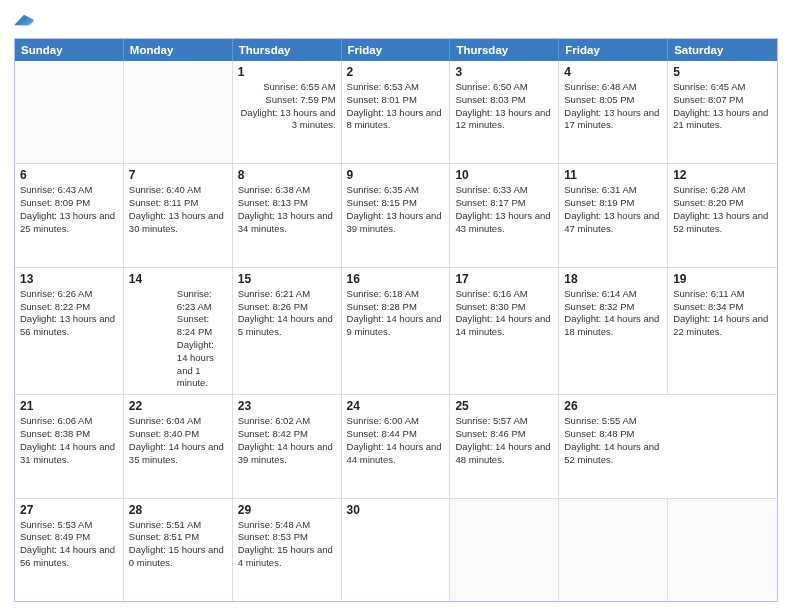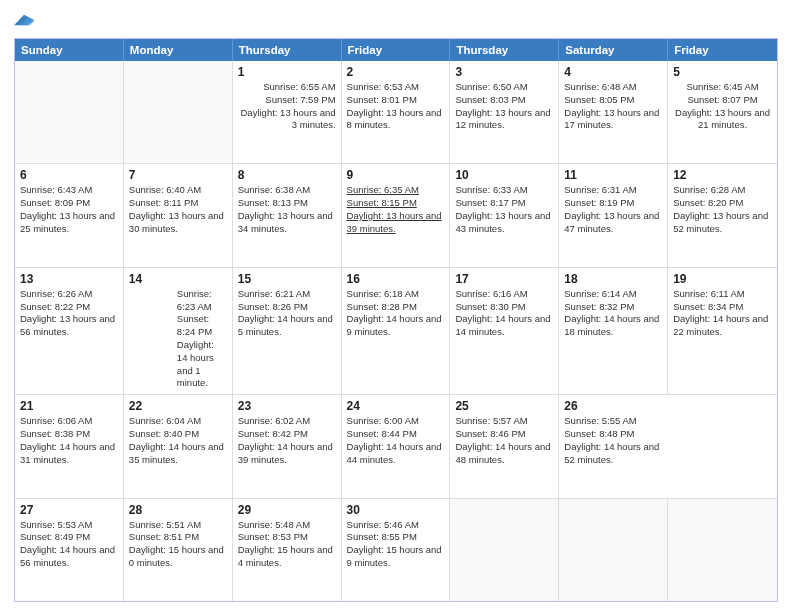--- a/index.html
+++ b/index.html
@@ -128,22 +128,22 @@
     </div>
   </div>
 
   <div class="calendar">
     <div class="cal-header-row">
     <div class="cal-header-cell">Sunday</div>
         <div class="cal-header-cell">Monday</div>
         <div class="cal-header-cell">Thursday</div>
         <div class="cal-header-cell">Friday</div>
         <div class="cal-header-cell">Thursday</div>
+        <div class="cal-header-cell">Friday</div>
         <div class="cal-header-cell">Saturday</div>
-        <div class="cal-header-cell">Friday</div>
       </div>
     <div class="cal-body">
     <div class="cal-row">
           <div class="cal-cell empty"></div>
           <div class="cal-cell empty"></div>
           <div class="cal-cell">
             <span class="day-num">1</span>
             <div class="day-info" style="white-space: pre-line; text-align: right;">Sunrise: 6:55 AM
 Sunset: 7:59 PM
 Daylight: 13 hours and 3 minutes.</div>
@@ -161,21 +161,21 @@
 Daylight: 13 hours and 12 minutes.</div>
           </div>
           <div class="cal-cell">
             <span class="day-num">4</span>
             <div class="day-info" style="white-space: pre-line;">Sunrise: 6:48 AM
 Sunset: 8:05 PM
 Daylight: 13 hours and 17 minutes.</div>
           </div>
           <div class="cal-cell">
             <span class="day-num">5</span>
-            <div class="day-info" style="white-space: pre-line; text-align: center;">Sunrise: 6:45 AM
+            <div class="day-info" style="white-space: pre-line;">Sunrise: 6:45 AM
 Sunset: 8:07 PM
 Daylight: 13 hours and 21 minutes.</div>
           </div>
         </div>
         <div class="cal-row">
           <div class="cal-cell">
             <span class="day-num">6</span>
             <div class="day-info" style="white-space: pre-line;">Sunrise: 6:43 AM
 Sunset: 8:09 PM
 Daylight: 13 hours and 25 minutes.</div>
@@ -187,21 +187,21 @@
 Daylight: 13 hours and 30 minutes.</div>
           </div>
           <div class="cal-cell">
             <span class="day-num">8</span>
             <div class="day-info" style="white-space: pre-line;">Sunrise: 6:38 AM
 Sunset: 8:13 PM
 Daylight: 13 hours and 34 minutes.</div>
           </div>
           <div class="cal-cell">
             <span class="day-num">9</span>
-            <div class="day-info" style="white-space: pre-line; text-decoration: underline;">Sunrise: 6:35 AM
+            <div class="day-info" style="white-space: pre-line;">Sunrise: 6:35 AM
 Sunset: 8:15 PM
 Daylight: 13 hours and 39 minutes.</div>
           </div>
           <div class="cal-cell">
             <span class="day-num">10</span>
             <div class="day-info" style="white-space: pre-line;">Sunrise: 6:33 AM
 Sunset: 8:17 PM
 Daylight: 13 hours and 43 minutes.</div>
           </div>
           <div class="cal-cell">
@@ -313,23 +313,20 @@
 Daylight: 15 hours and 0 minutes.</div>
           </div>
           <div class="cal-cell">
             <span class="day-num">29</span>
             <div class="day-info" style="white-space: pre-line;">Sunrise: 5:48 AM
 Sunset: 8:53 PM
 Daylight: 15 hours and 4 minutes.</div>
           </div>
           <div class="cal-cell">
             <span class="day-num">30</span>
-            <div class="day-info" style="white-space: pre-line;">Sunrise: 5:46 AM
-Sunset: 8:55 PM
-Daylight: 15 hours and 9 minutes.</div>
           </div>
           <div class="cal-cell empty"></div>
           <div class="cal-cell empty"></div>
           <div class="cal-cell empty"></div>
         </div>
       </div>
   </div>
 </div>
 
 </body></html>

